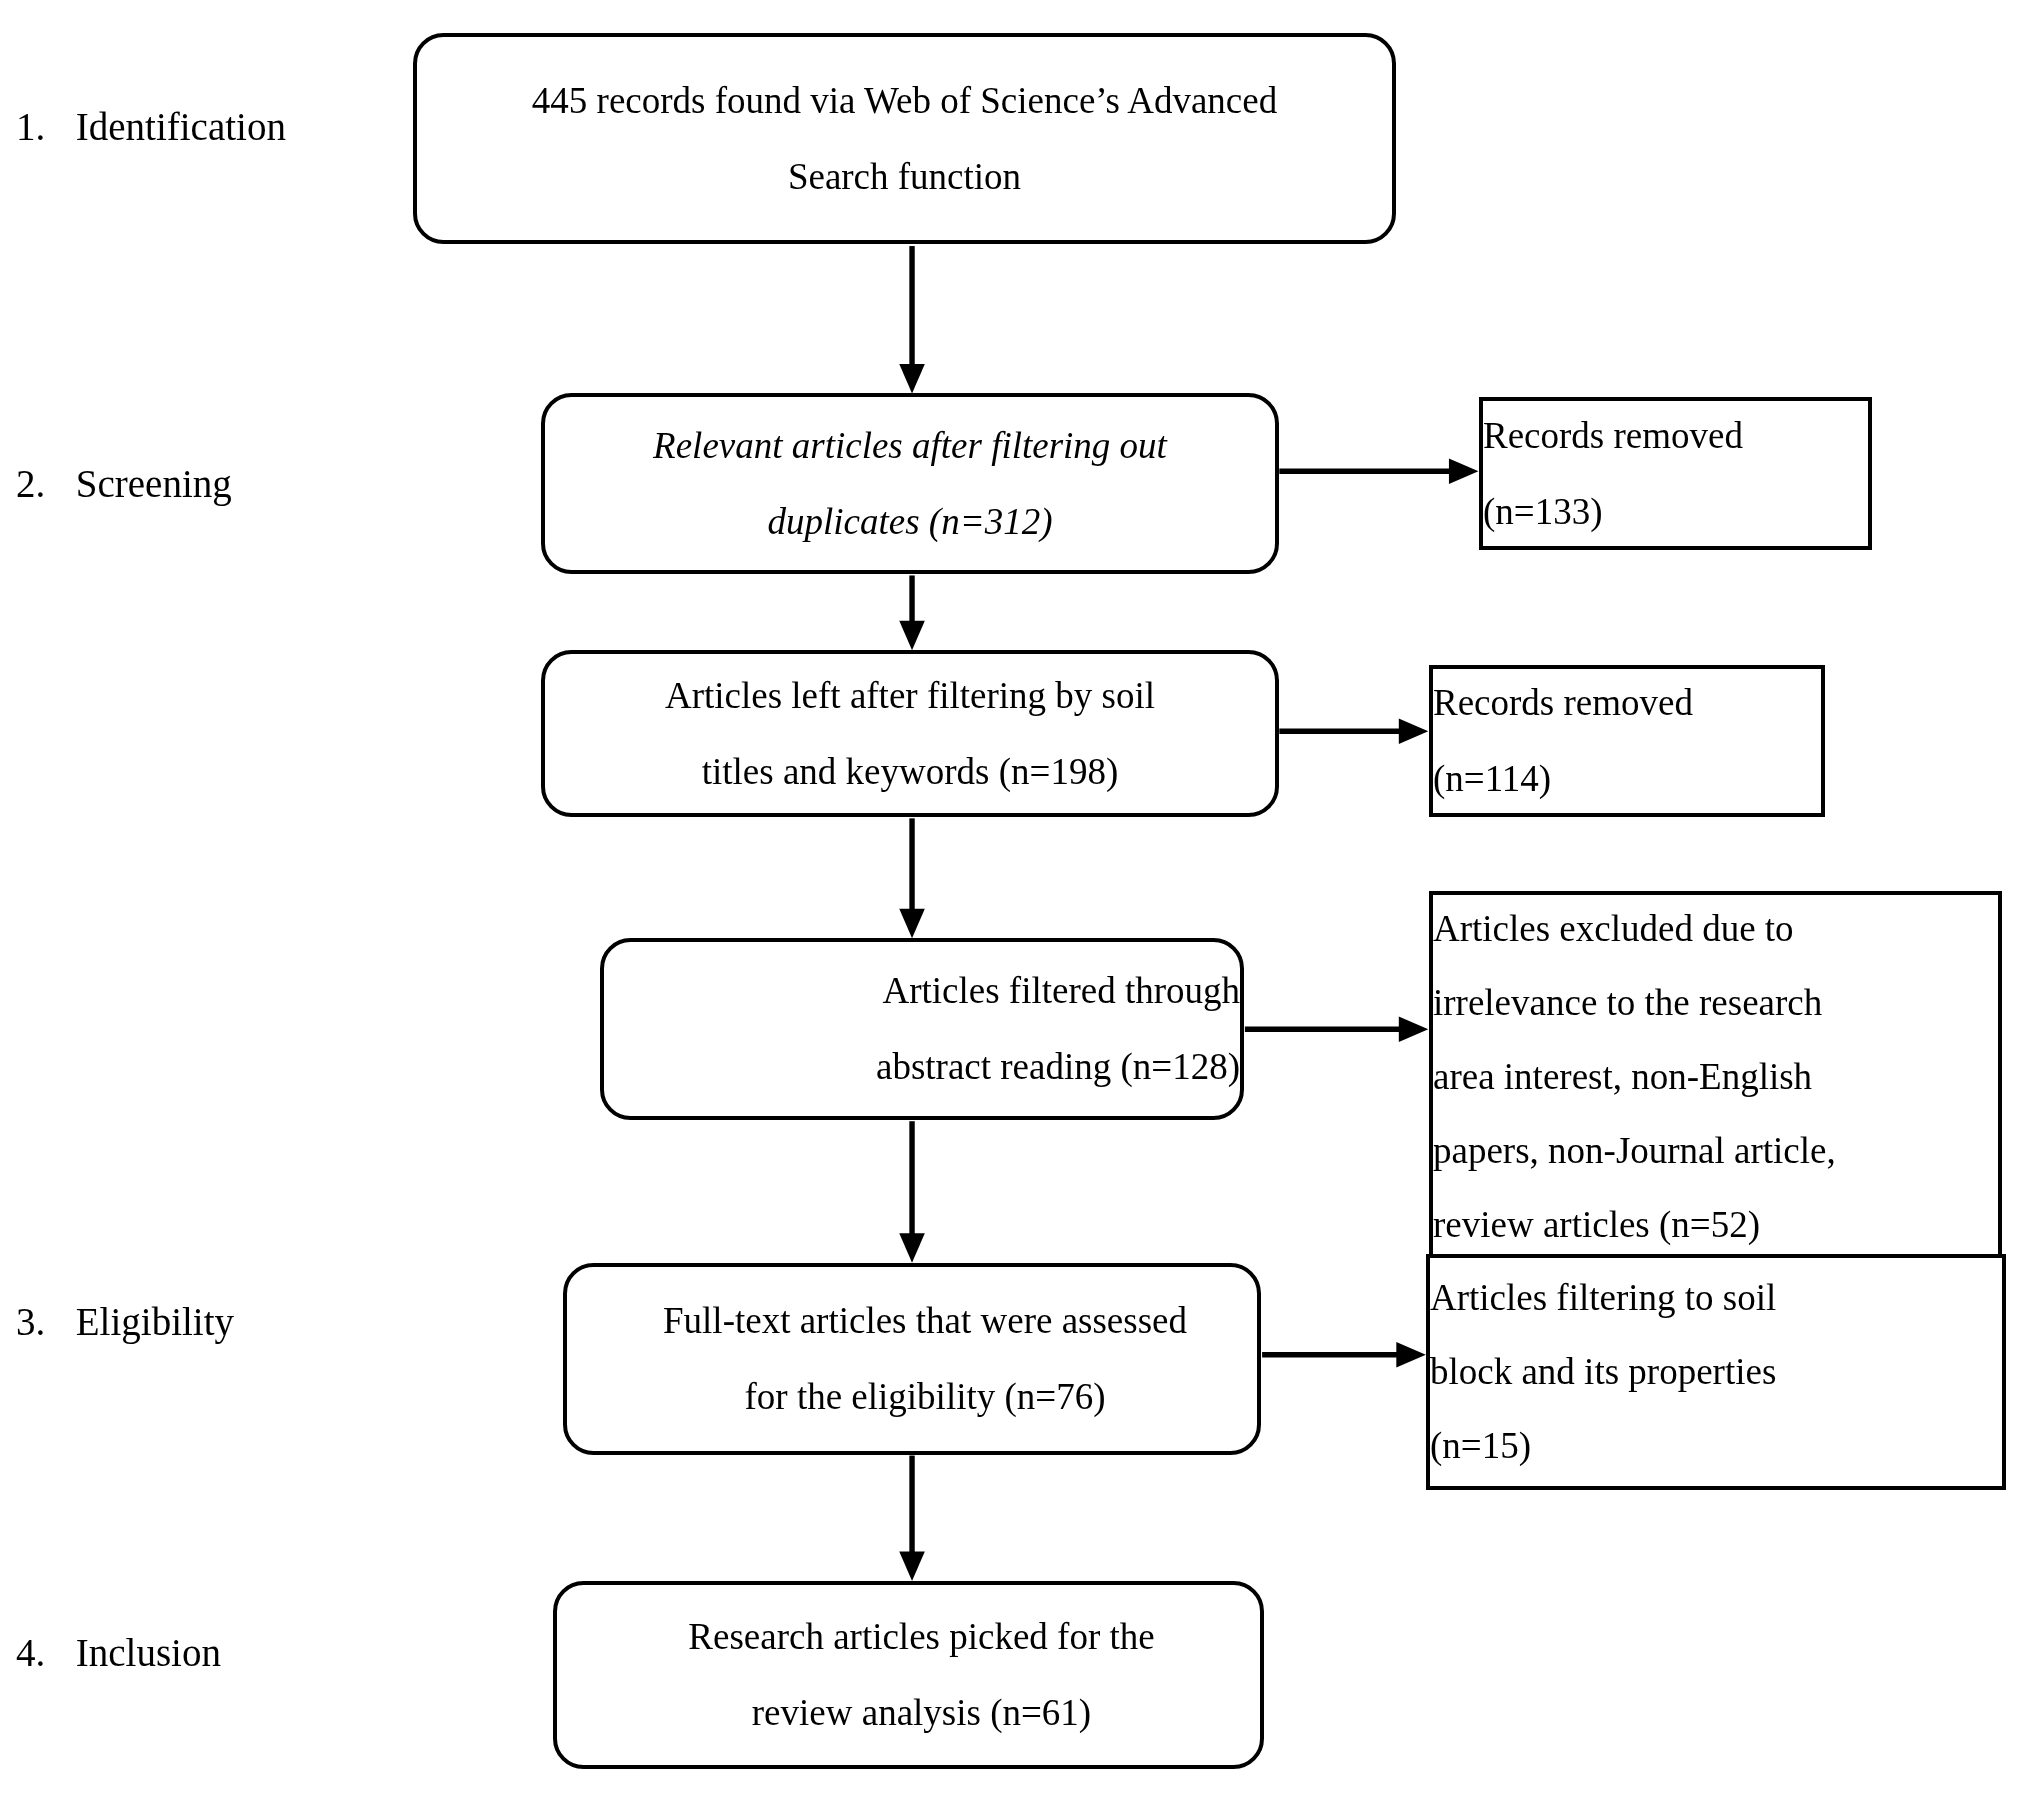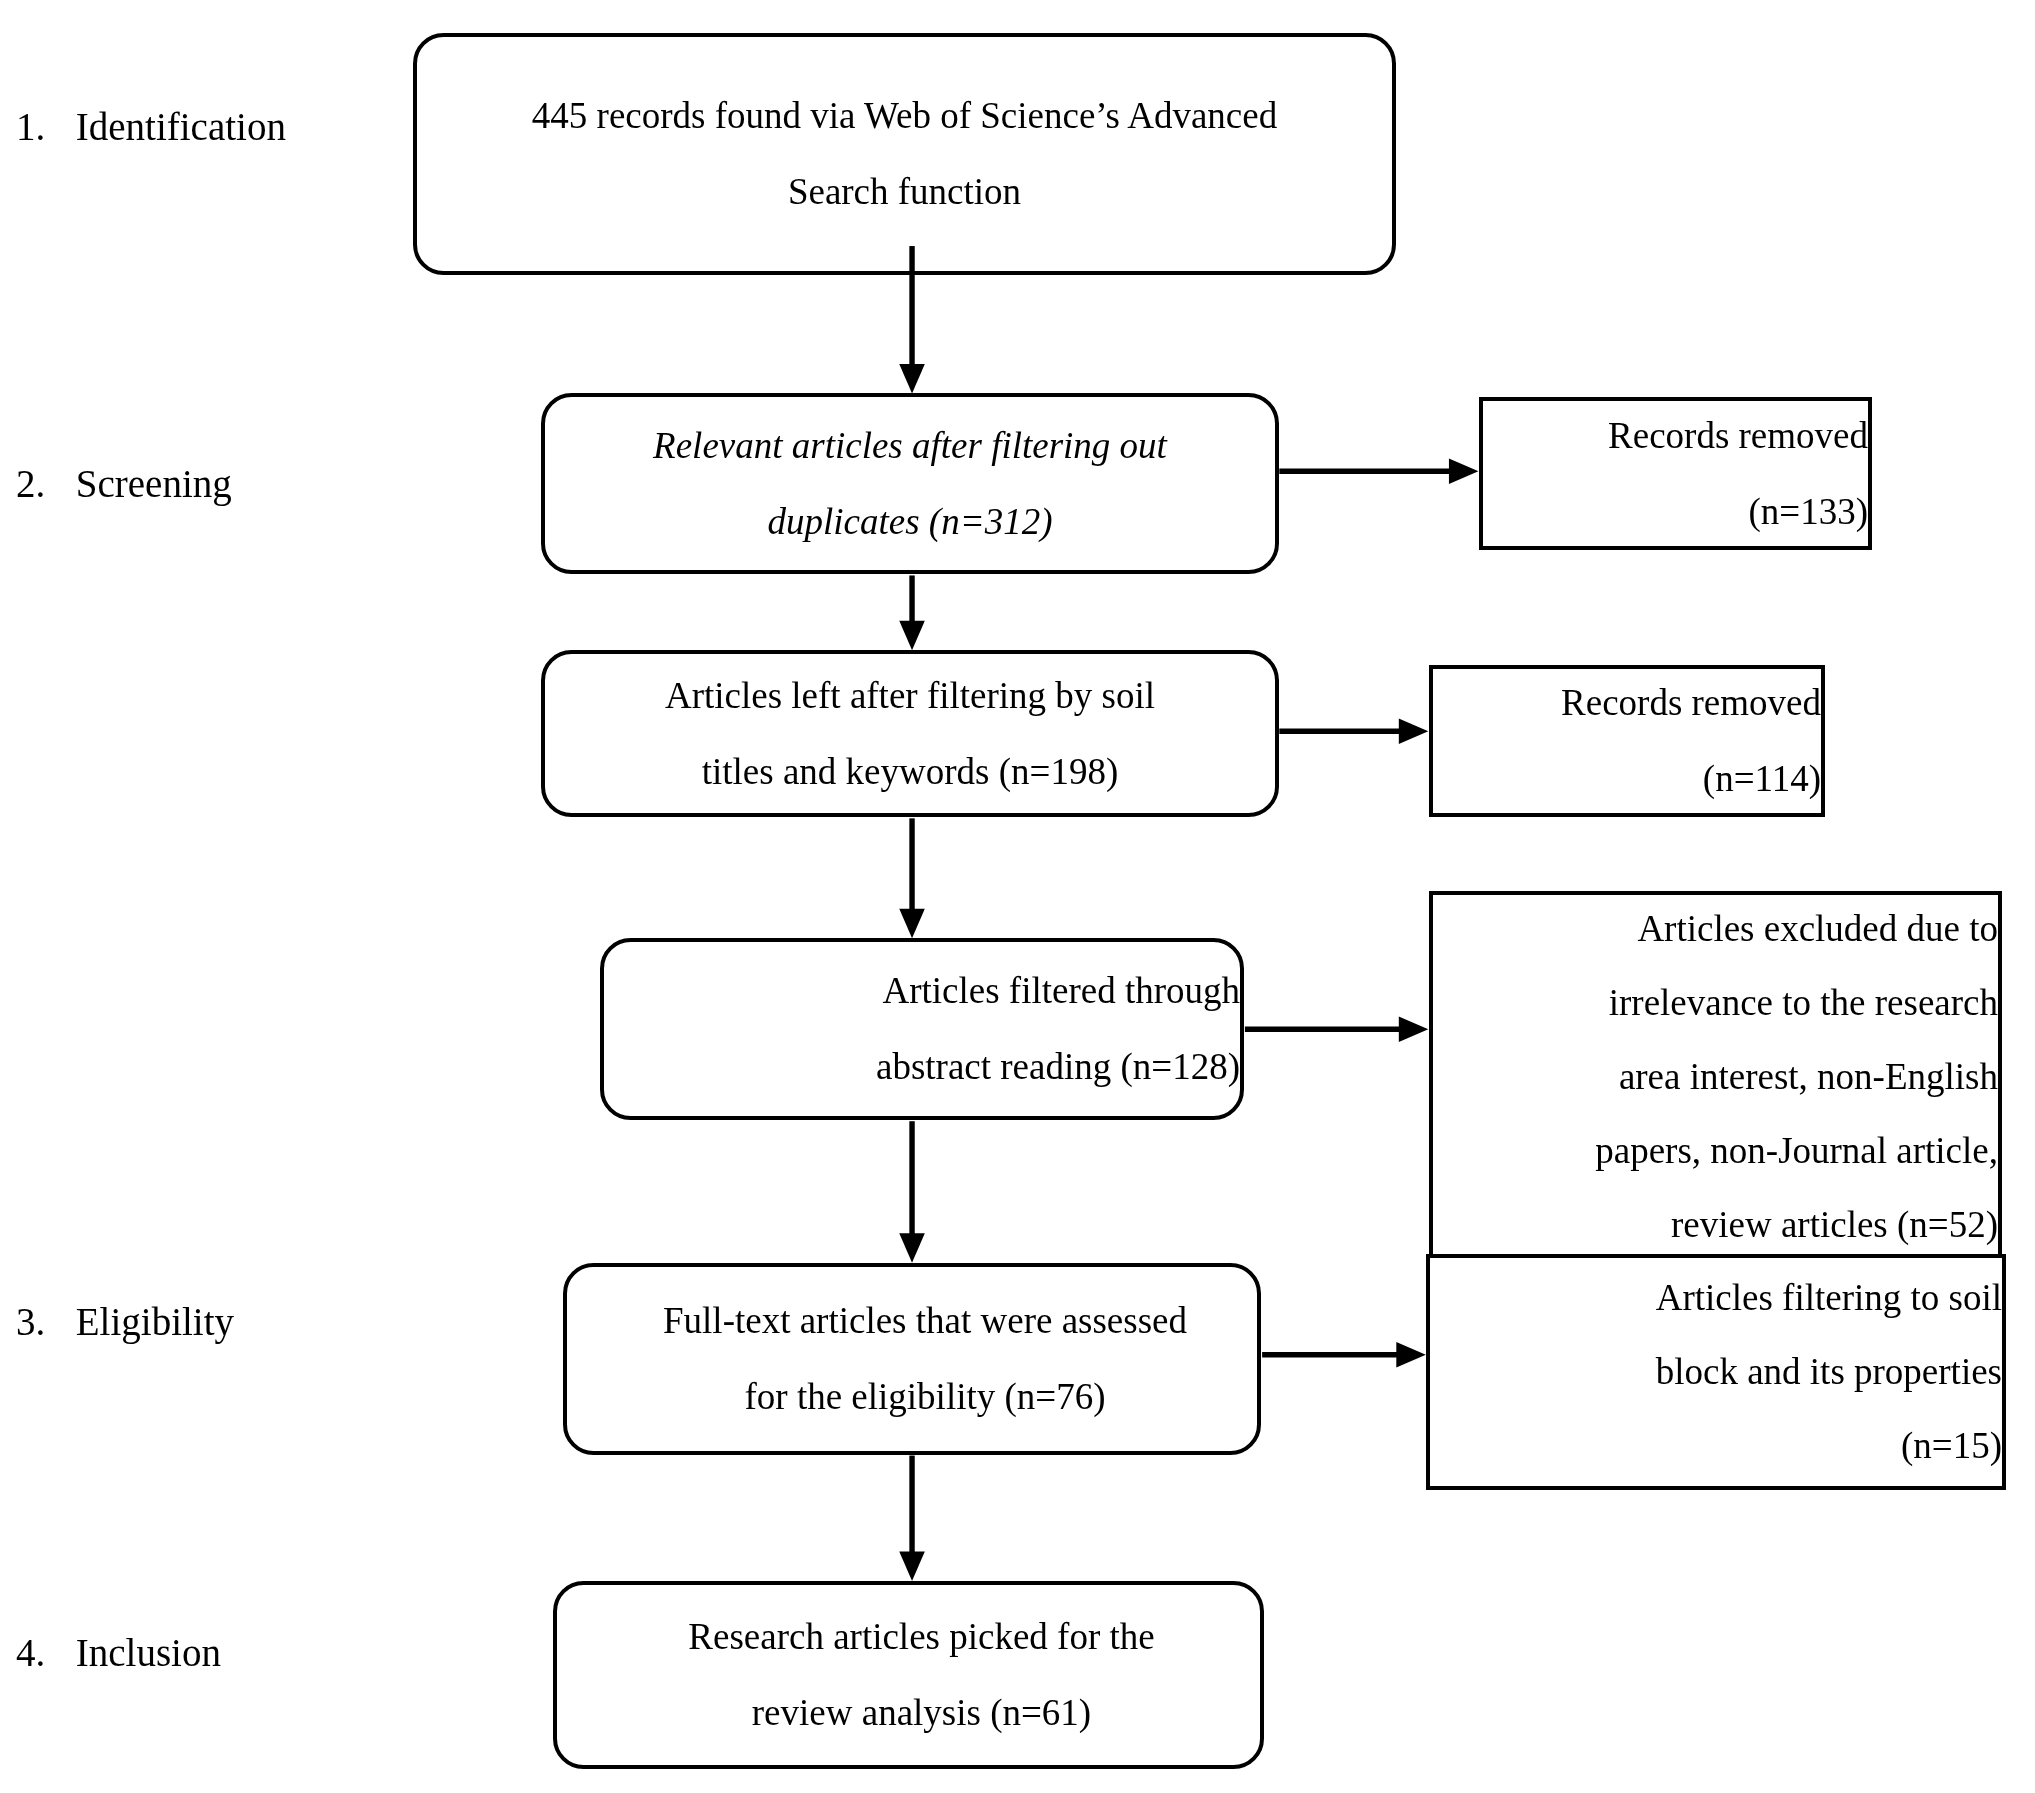--- a/index.html
+++ b/index.html
@@ -42,21 +42,21 @@
     text-align: center;
   }
   .side-box {
     position: absolute;
     box-sizing: border-box;
     border: 4.9px solid #000000;
     background: #ffffff;
     display: flex;
     flex-direction: column;
     justify-content: center;
-    align-items: flex-end;
+    align-items: flex-start;
     text-align: center;
   }
   .bline {
     font-size: 37px;
     line-height: 76px;
     white-space: nowrap;
   }
   .lh151 .bline { line-height: 74px; }
   .lh150 .bline { line-height: 74px; }
   .arrows {
@@ -83,21 +83,21 @@
   </div>
   <div class="stage-label" style="left:16px; top:1292px;">
     <span class="num">3.</span>
     <span>Eligibility</span>
   </div>
   <div class="stage-label" style="left:16px; top:1623px;">
     <span class="num">4.</span>
     <span>Inclusion</span>
   </div>
 
-  <div class="flow-box" style="left:413px; top:33px; width:983px; height:242px;">
+  <div class="flow-box" style="left:413px; top:33px; width:983px; height:211px;">
     <div class="bline">445 records found via Web of Science’s Advanced</div>
     <div class="bline">Search function</div>
   </div>
 
   <div class="flow-box" style="left:541px; top:393px; width:738px; height:181px;font-style:italic;">
     <div class="bline">Relevant articles after filtering out</div>
     <div class="bline">duplicates (n=312)</div>
   </div>
 
   <div class="flow-box" style="left:541px; top:650px; width:738px; height:167px;">

